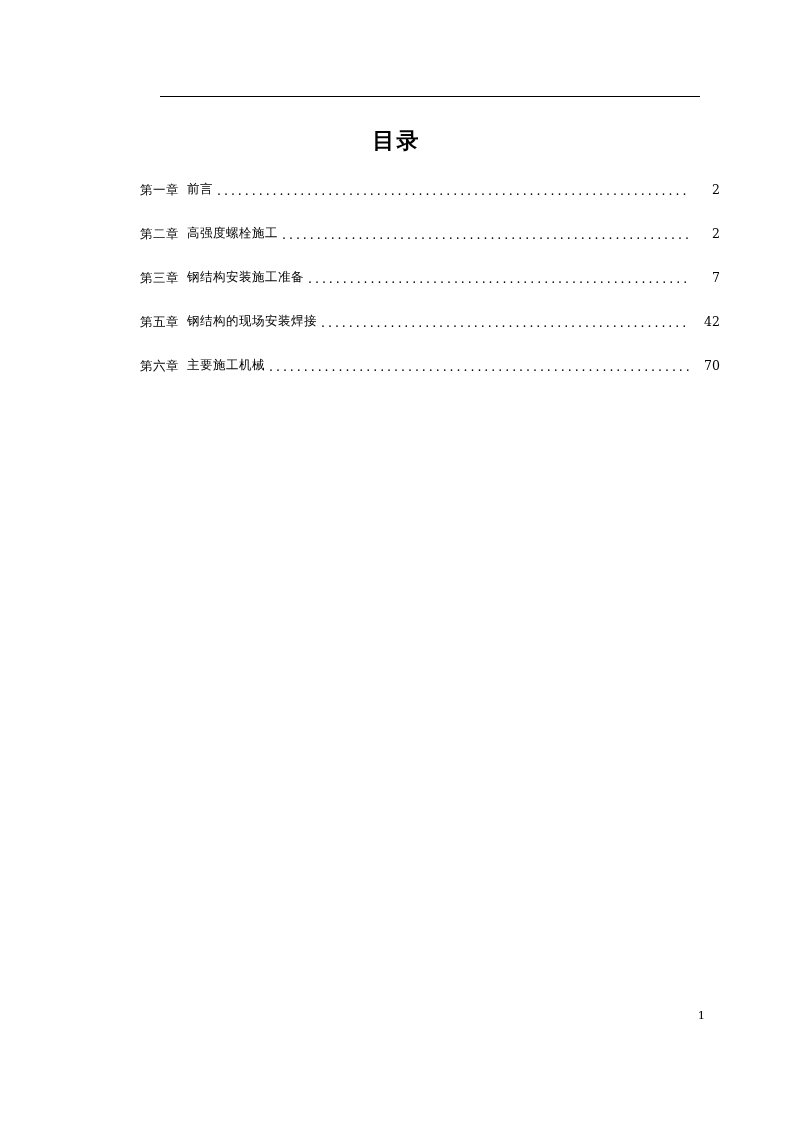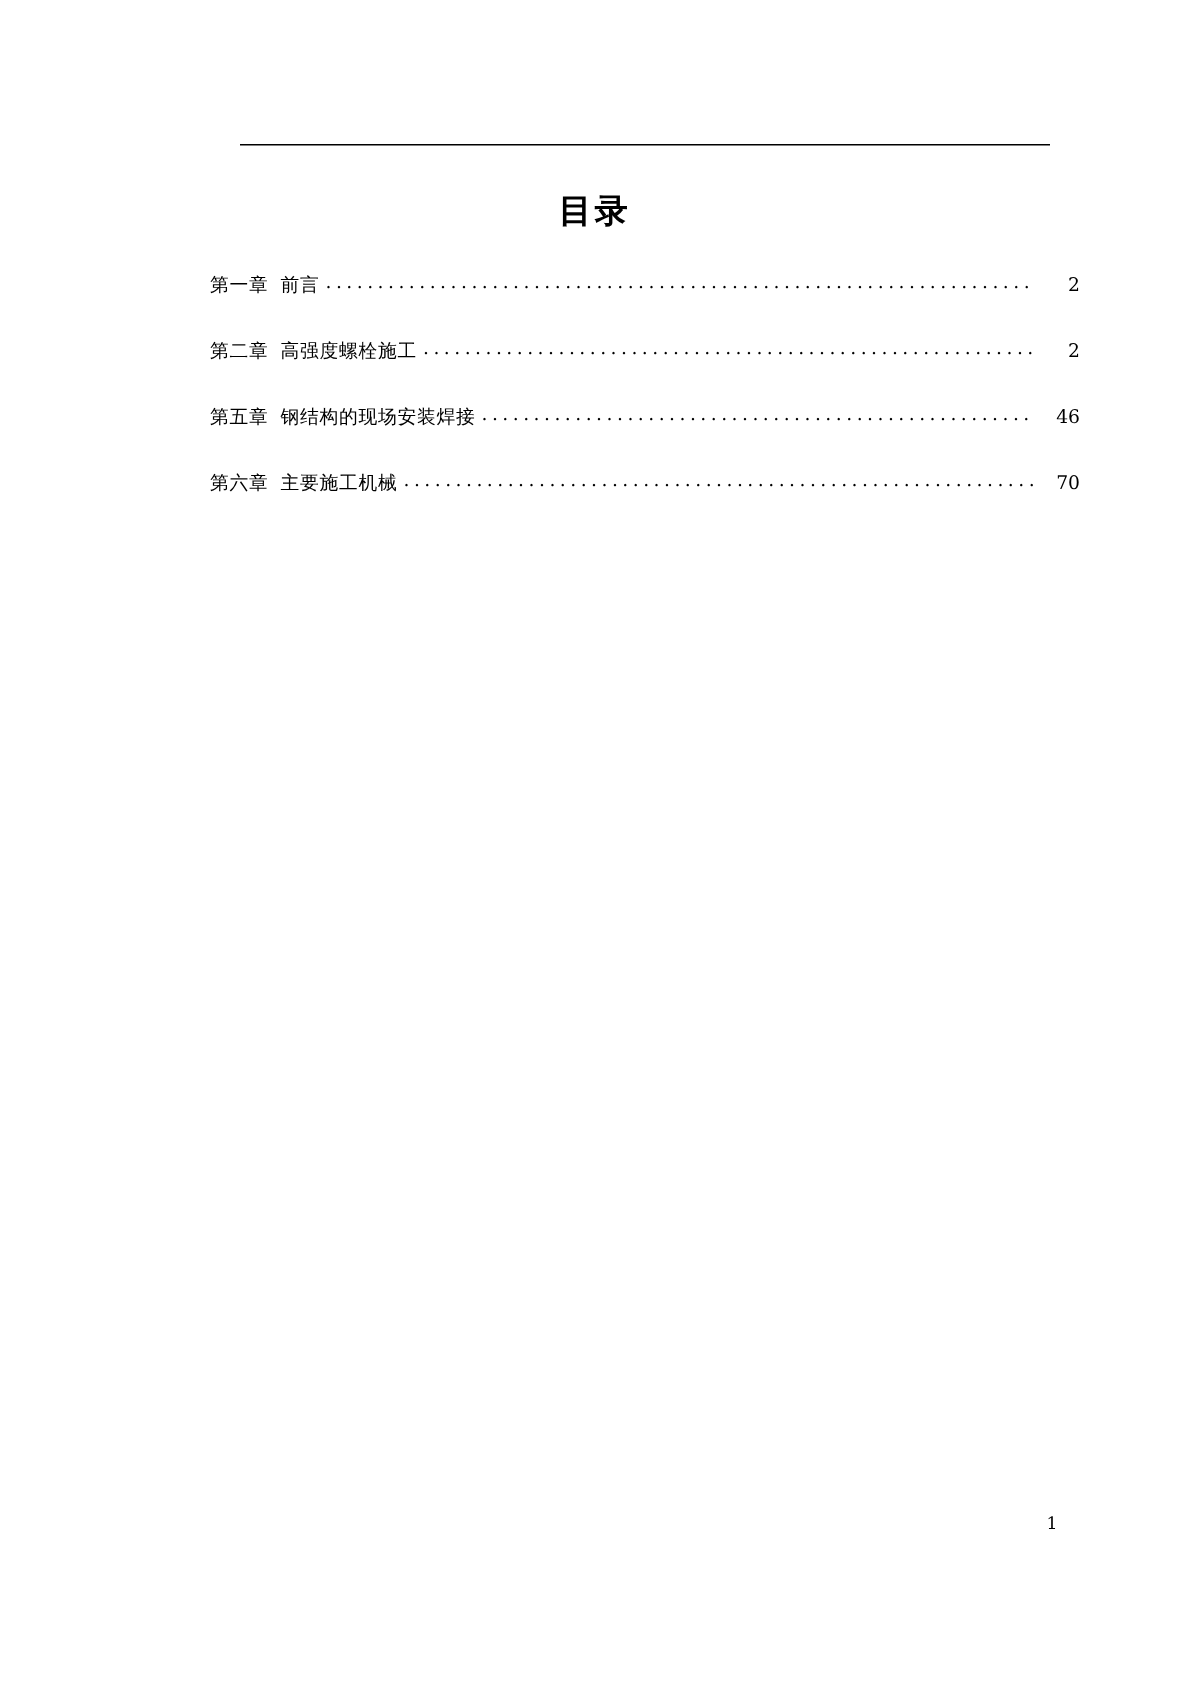--- a/index.html
+++ b/index.html
@@ -41,35 +41,36 @@
     font-family: "DejaVu Serif", "Liberation Serif", serif;
   }
   .toc {
     position: absolute;
     left: 140px;
     top: 182px;
     width: 580px;
   }
   .toc-entry {
     display: flex;
-    align-items: flex-start;
+    align-items: flex-end;
     font-size: 12.5px;
     line-height: 1.2;
     margin-bottom: 29px;
     white-space: nowrap;
     font-family: "DejaVu Serif", "Liberation Serif", serif;
   }
   .toc-entry .chap {
     flex: 0 0 auto;
     letter-spacing: 0.5px;
   }
   .toc-entry .titletext {
     flex: 0 0 auto;
     margin-left: 8px;
     letter-spacing: 0.5px;
+    font-family: Liberation Serif, serif;
   }
   .toc-entry .leader {
     flex: 1 1 auto;
     overflow: hidden;
     margin: 0 4px;
     position: relative;
     height: 1em;
   }
   .toc-entry .leader::after {
     content: ". . . . . . . . . . . . . . . . . . . . . . . . . . . . . . . . . . . . . . . . . . . . . . . . . . . . . . . . . . . . . . . . . . . . . . . . . . . . . . . . . . . . . . . . . . . . . . . . . .";
@@ -113,27 +114,33 @@
       <span class="pageno">2</span>
     </div>
 
     <div class="toc-entry">
       <span class="chap">第二章</span>
       <span class="titletext">高强度螺栓施工</span>
       <span class="leader"></span>
       <span class="pageno">2</span>
     </div>
 
+    <div class="toc-entry">
+      <span class="chap">第三章</span>
+      <span class="titletext">钢结构安装施工准备</span>
+      <span class="leader"></span>
+      <span class="pageno">7</span>
+    </div>
 
 
     <div class="toc-entry">
       <span class="chap">第五章</span>
       <span class="titletext">钢结构的现场安装焊接</span>
       <span class="leader"></span>
-      <span class="pageno">46</span>
+      <span class="pageno">42</span>
     </div>
 
     <div class="toc-entry">
       <span class="chap">第六章</span>
       <span class="titletext">主要施工机械</span>
       <span class="leader"></span>
       <span class="pageno">70</span>
     </div>
 
 

